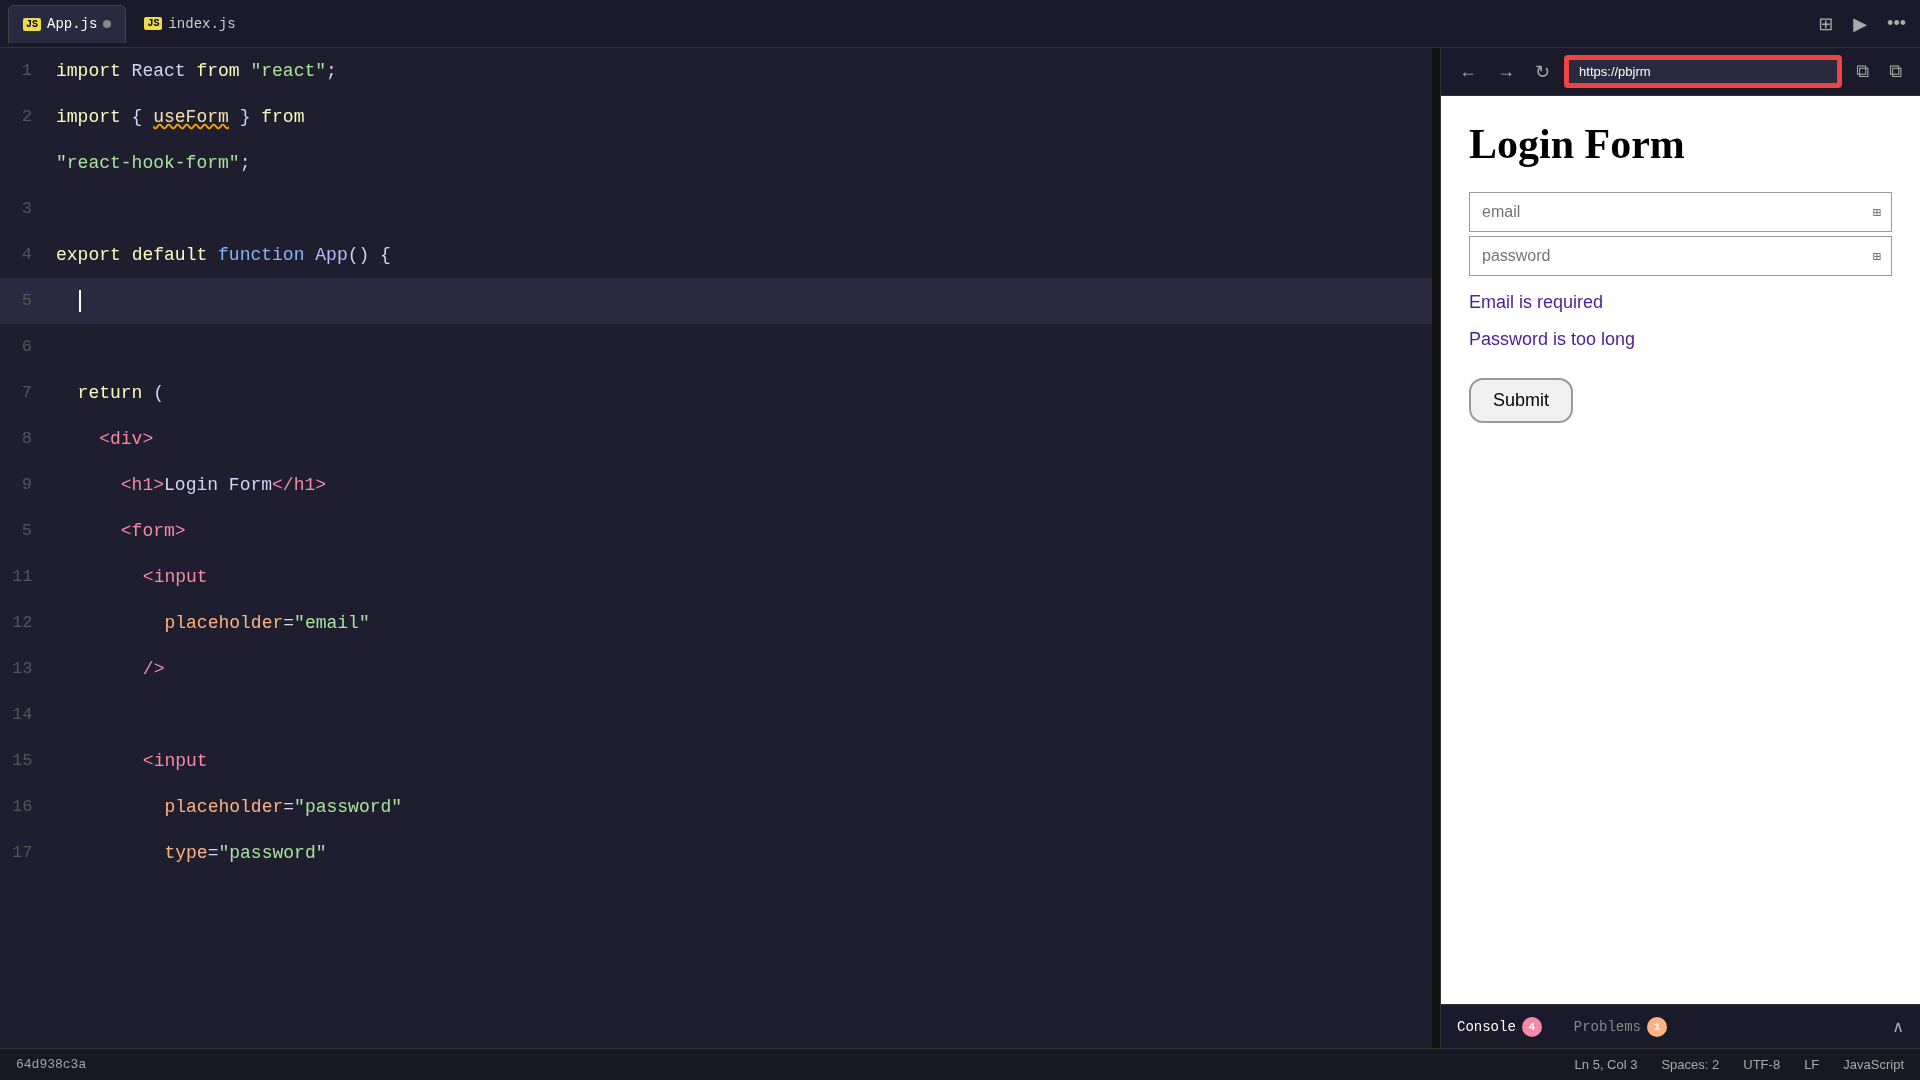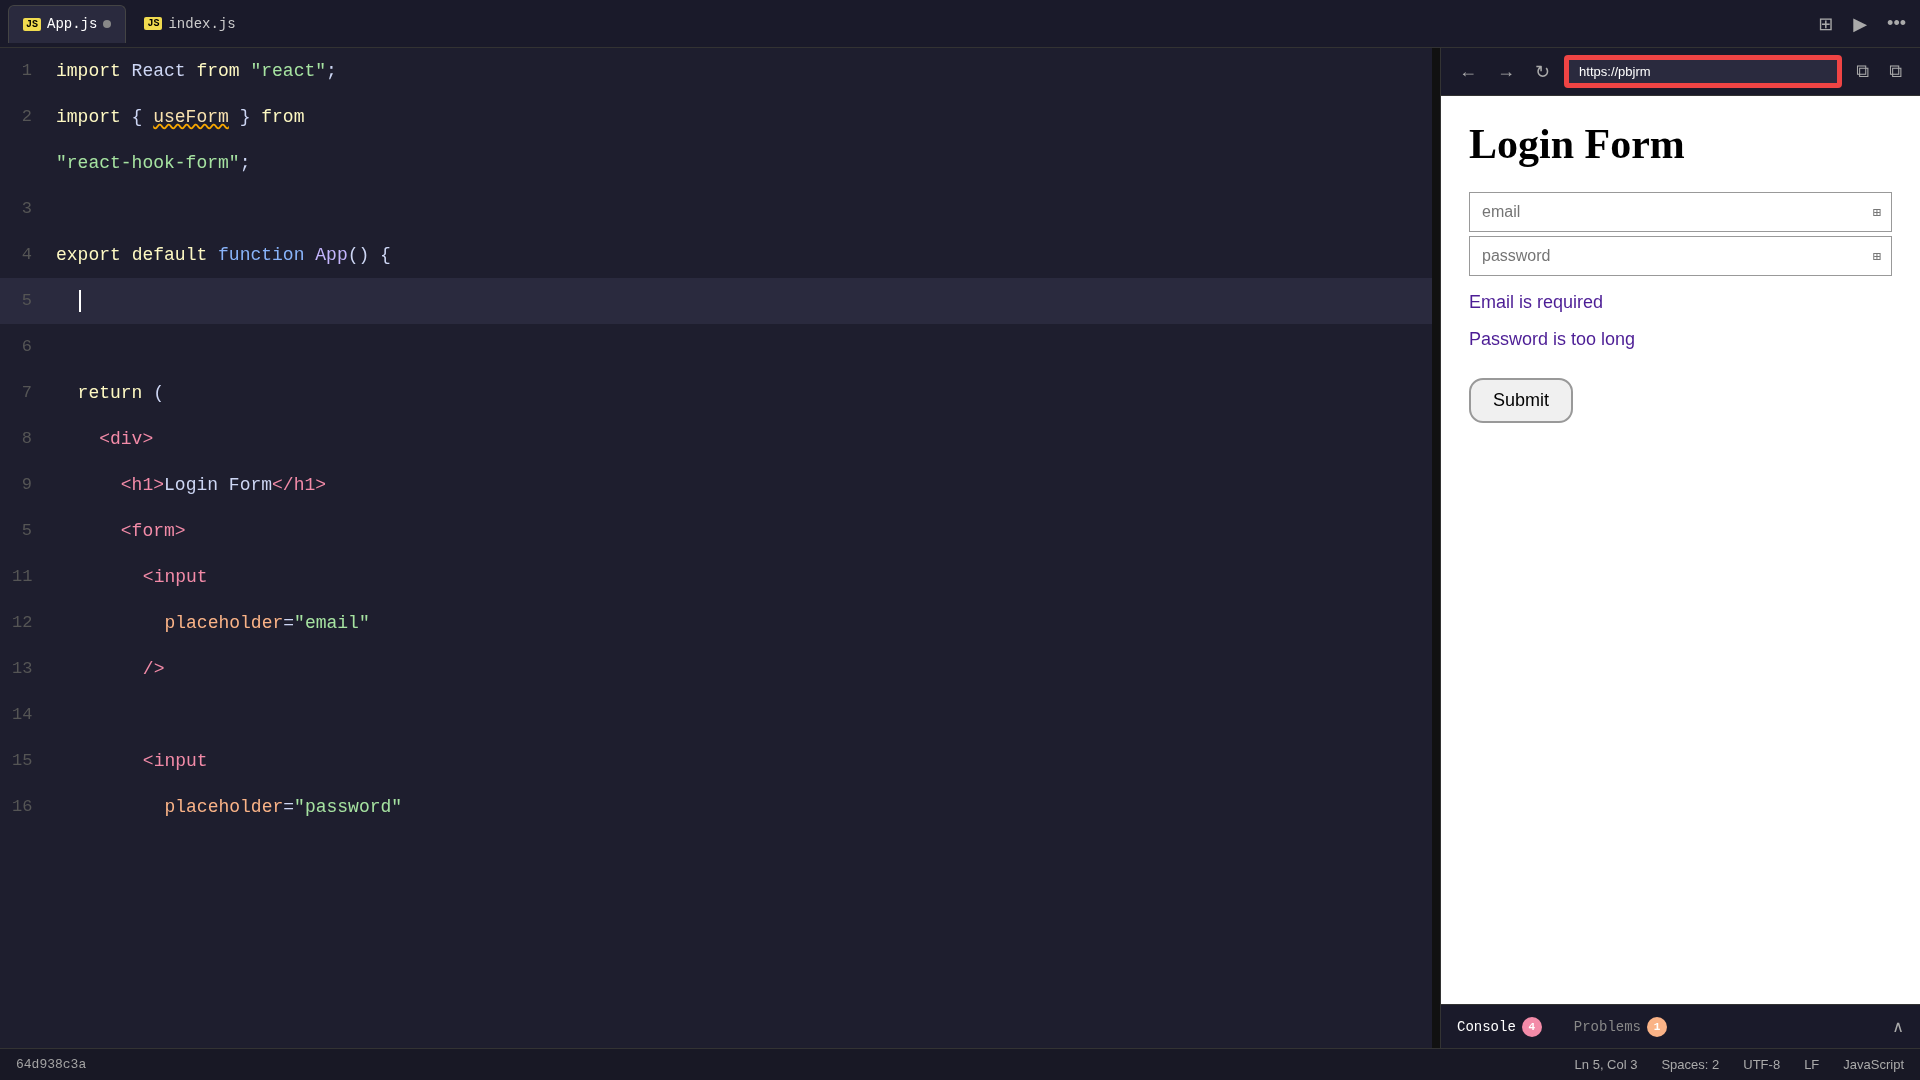--- a/index.html
+++ b/index.html
@@ -432,20 +432,24 @@
       <div class="code-line">
         <span class="line-number">15</span>
         <span class="line-content">        <span class="tag">&lt;input</span></span>
       </div>
 
       <div class="code-line">
         <span class="line-number">16</span>
         <span class="line-content">          <span class="attr">placeholder</span>=<span class="val">"password"</span></span>
       </div>
 
+      <div class="code-line">
+        <span class="line-number">17</span>
+        <span class="line-content">          <span class="attr">type</span>=<span class="val">"password"</span></span>
+      </div>
 
     </div>
   </div>
 
   <div class="divider"></div>
 
   <div class="browser-pane">
 
     <div class="browser-toolbar">
       <button class="nav-btn">←</button>

